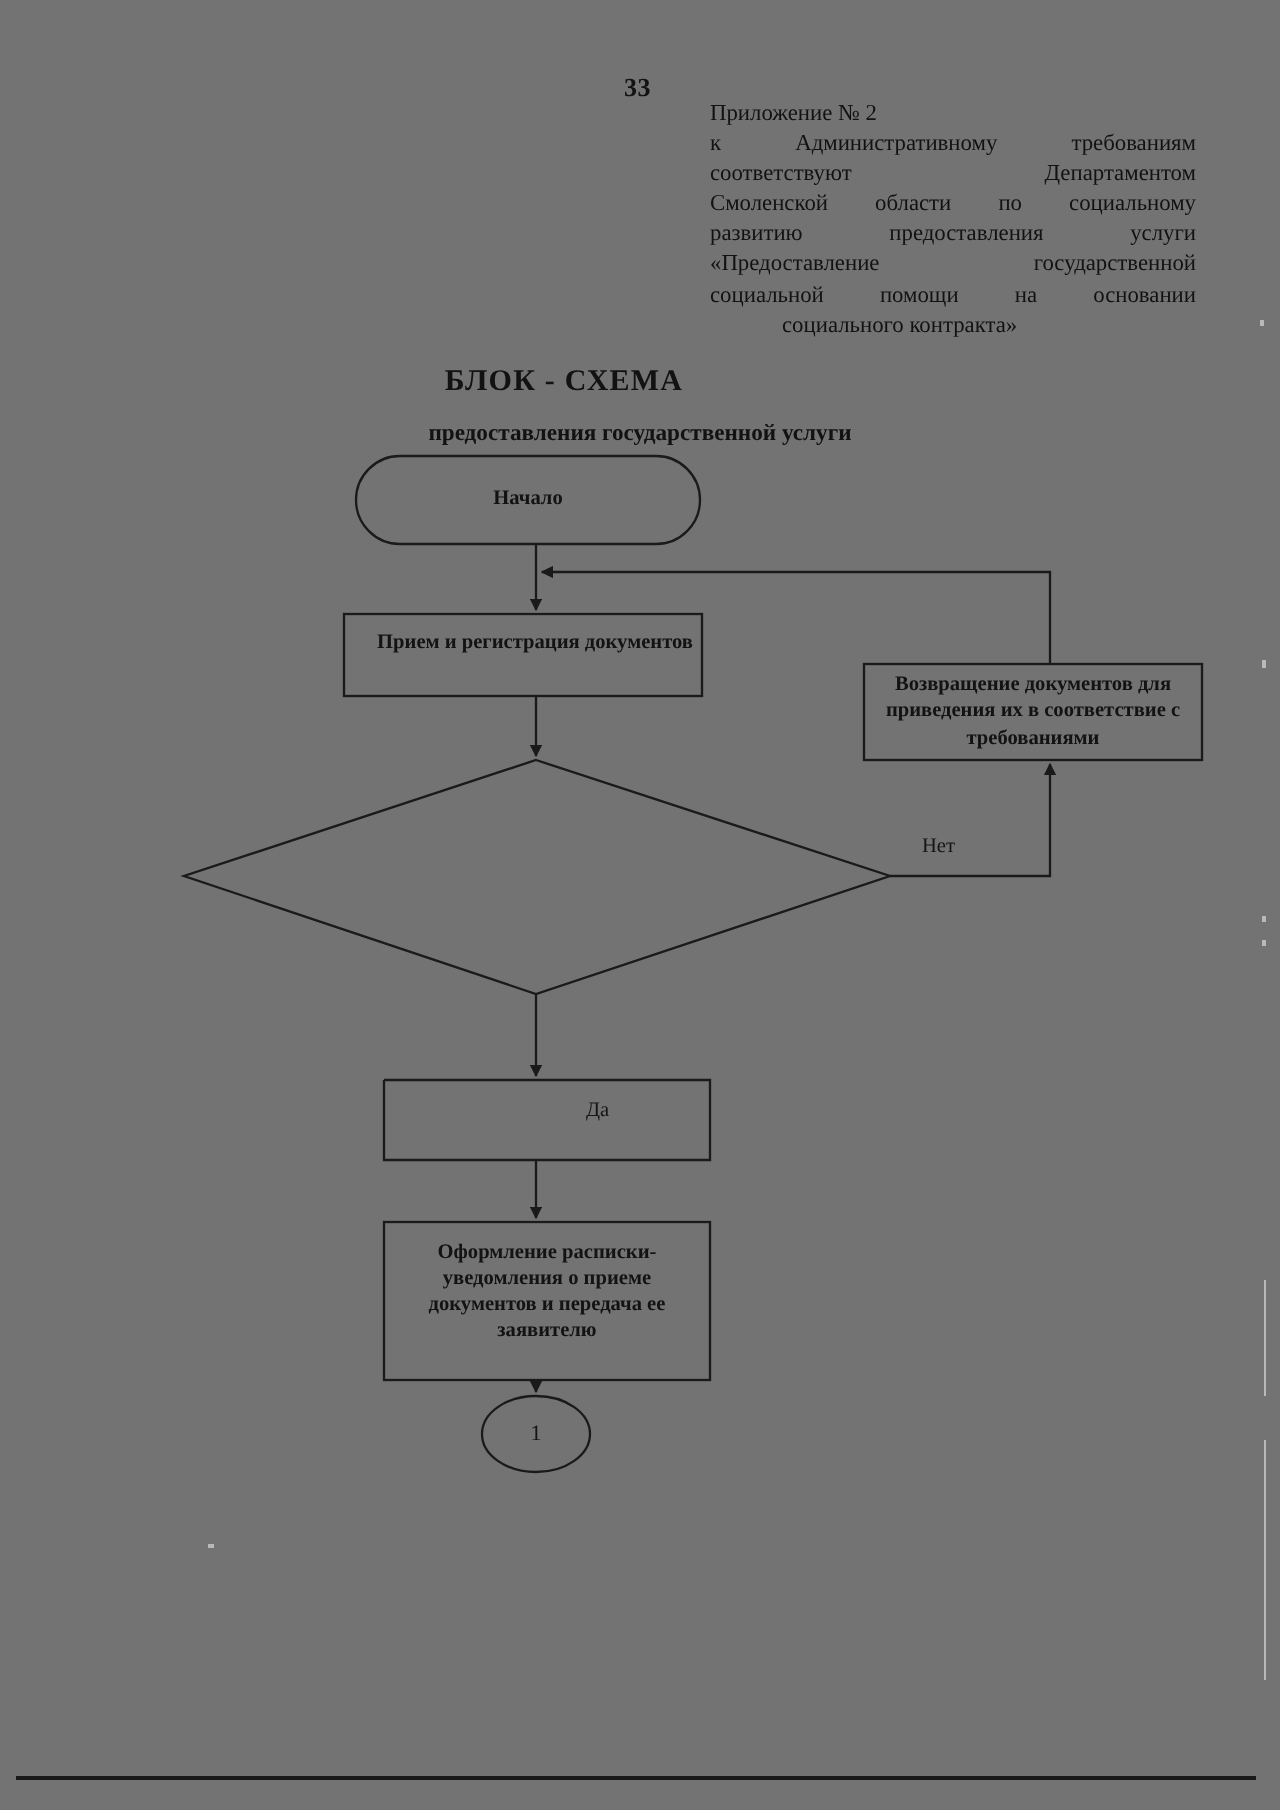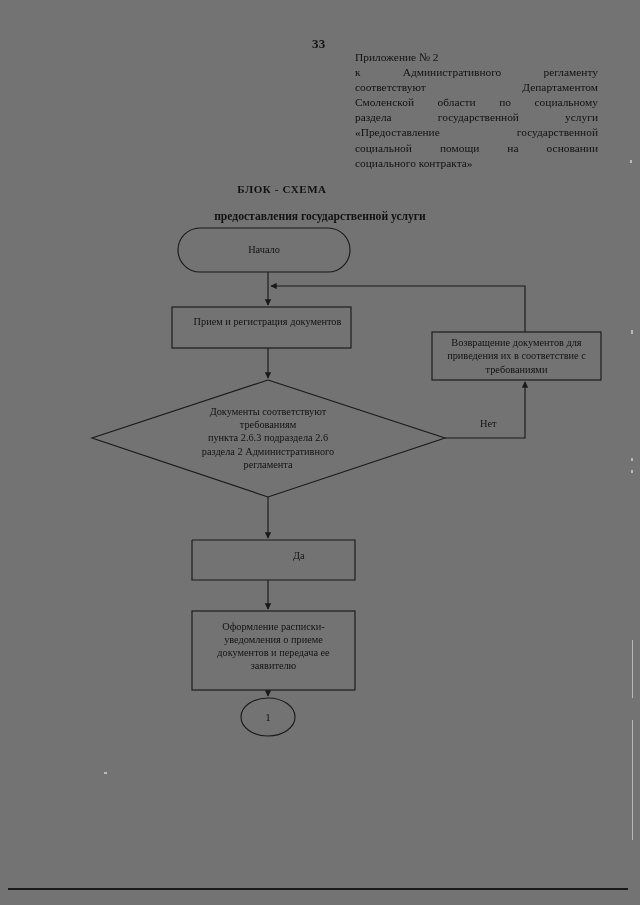--- a/index.html
+++ b/index.html
@@ -46,30 +46,31 @@
     text-align-last: justify;
     white-space: pre;
   }
   .appendix-line.first {
     text-align: left;
     text-align-last: left;
   }
   .appendix-line.last {
     text-align: left;
     text-align-last: left;
+    margin-left: 36px;
   }
 
   
   .chart-title {
     position: absolute;
     left: 0;
     top: 183px;
     width: 564px;
     text-align: center;
-    font-size: 11px;
+    font-size: 15px;
     font-weight: 700;
     letter-spacing: 0.6px;
   }
   .chart-subtitle {
     position: absolute;
     left: 0;
     top: 210px;
     width: 640px;
     text-align: center;
     font-size: 11.6px;
@@ -92,21 +93,21 @@
     position: absolute;
     box-sizing: border-box;
     display: flex;
     align-items: center;
     justify-content: center;
     text-align: center;
     font-size: 10.3px;
     line-height: 13.2px;
     color: #131313;
   }
-  .node-text span { display: block; white-space: pre-line; }
+  .node-text span { display: block; white-space: pre-line; font-weight: bold; }
 
   .edge-label {
     position: absolute;
     font-size: 10.3px;
     color: #151515;
   }
 
   .connector-label {
     position: absolute;
     display: flex;
@@ -133,24 +134,24 @@
 </style>
 </head>
 <body>
 
 <div class="page">
 
   <div class="page-number">33</div>
 
   <div class="appendix-block">
     <span class="appendix-line first">Приложение № 2</span>
-    <span class="appendix-line">к        Административного        регламенту</span>
+    <span class="appendix-line">к        Административному        требованиям</span>
     <span class="appendix-line">соответствуют                   Департаментом</span>
     <span class="appendix-line">Смоленской    области    по    социальному</span>
-    <span class="appendix-line">раздела        государственной        услуги</span>
+    <span class="appendix-line">развитию        предоставления        услуги</span>
     <span class="appendix-line">«Предоставление                государственной</span>
     <span class="appendix-line">социальной     помощи     на     основании</span>
     <span class="appendix-line last">социального контракта»</span>
   </div>
 
   <div class="chart-title">БЛОК - СХЕМА</div>
   <div class="chart-subtitle">предоставления государственной услуги</div>
 
   <div class="flow">
     <svg width="640" height="905" viewBox="0 0 640 905" xmlns="http://www.w3.org/2000/svg">
@@ -203,41 +204,34 @@
   <div class="node-text" style="left:172px; top:307px; width:179px; height:30px;padding-left:12px;">
     <span>Прием и регистрация документов</span>
   </div>
 
   <div class="node-text" style="left:432px; top:332px; width:169px; height:48px;border-radius:11px;">
     <span>Возвращение документов для
 приведения их в соответствие с
 требованиями</span>
   </div>
 
-  <div class="node-text" style="left:150px; top:404px; width:236px; height:68px;">
-    <span>Документы соответствуют
-требованиям
-пункта 2.6.3  подраздела 2.6
-раздела  2 Административного
-регламента</span>
-  </div>
 
 
   <div class="node-text" style="left:192px; top:615px; width:163px; height:62px;">
     <span>Оформление расписки-
 уведомления о приеме
 документов и передача ее
 заявителю</span>
   </div>
 
   <div class="connector-label" style="left:241px; top:698px; width:54px; height:38px;">
     <span>1</span>
   </div>
 
-  <div class="edge-label" style="left:480px; top:418px;">Нет</div>
+  <div class="edge-label" style="left:461px; top:418px;">Нет</div>
   <div class="edge-label" style="left:293px; top:511px;margin-top:39px;">Да</div>
 
   <div class="speck" style="left:630px; top:160px; width:2px; height:3px;"></div>
   <div class="speck" style="left:631px; top:330px; width:2px; height:4px;"></div>
   <div class="speck" style="left:631px; top:458px; width:2px; height:3px;"></div>
   <div class="speck" style="left:631px; top:470px; width:2px; height:3px;"></div>
   <div class="speck" style="left:632px; top:640px; width:1px; height:58px;"></div>
   <div class="speck" style="left:632px; top:720px; width:1px; height:120px;"></div>
   <div class="speck" style="left:104px; top:772px; width:3px; height:2px;"></div>
 

